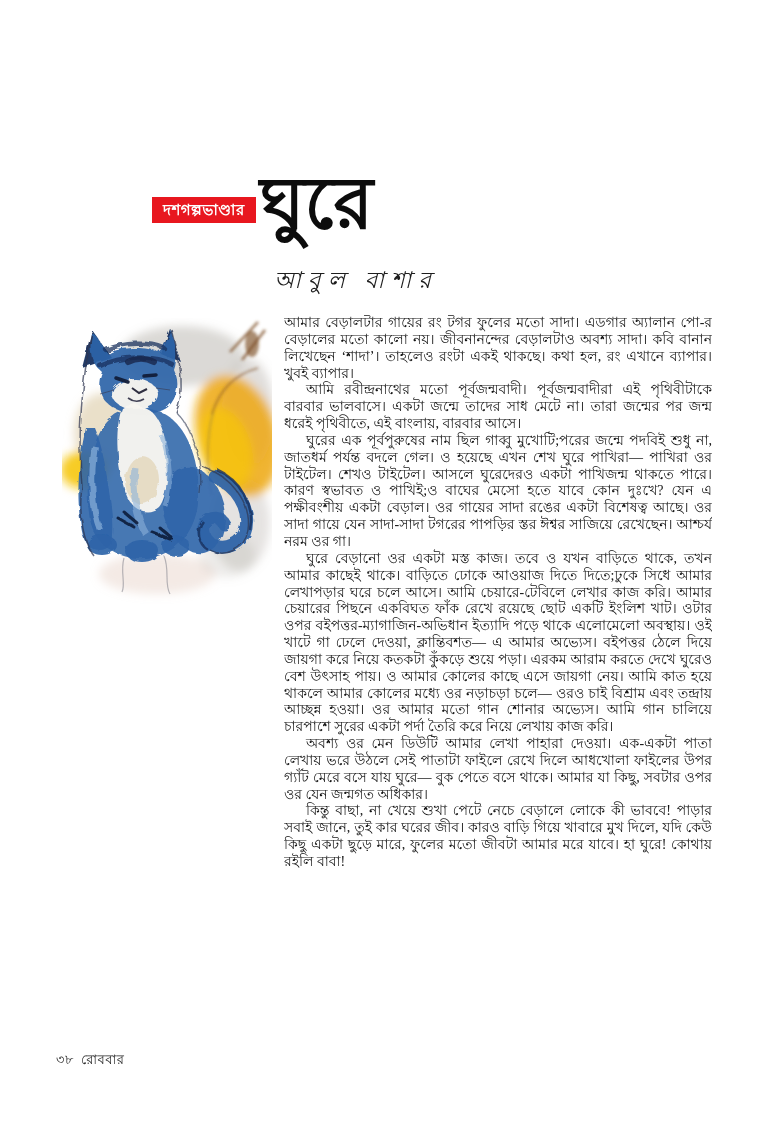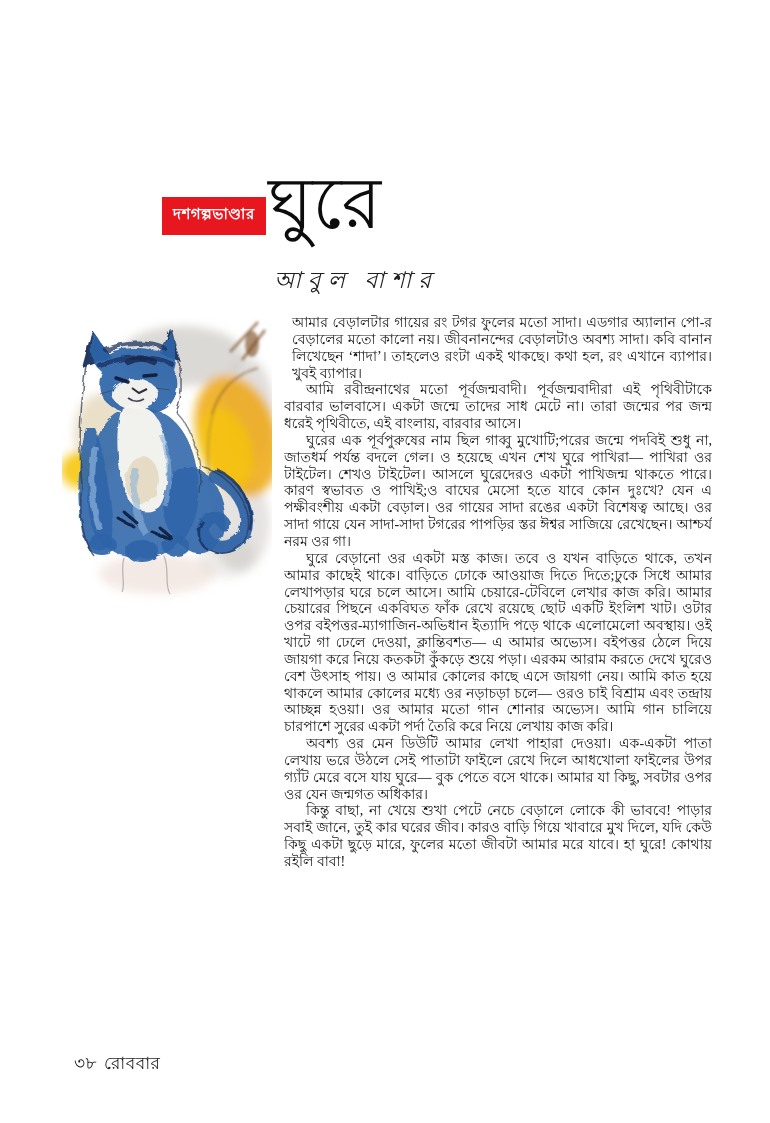--- a/index.html
+++ b/index.html
@@ -5,50 +5,50 @@
   html,body{margin:0;padding:0;background:#ffffff;}
   #page{
     position:relative;
     width:770px;height:1123px;
     background:#ffffff;
     overflow:hidden;
     font-family:"Liberation Serif","DejaVu Serif",serif;
     color:var(--body-text,#141414);
   }
   .section-label{
-    position:absolute;left:162px;top:197px;
+    position:absolute;left:152px;top:197px;
     background:var(--accent-red,#e8171f);
     color:var(--label-text,#ffffff);
-    font-family:Liberation Mono, monospace;
+    font-family:Liberation Sans, sans-serif;
     font-weight:bold;font-size:15px;line-height:20px;
-    padding:9px 11px;letter-spacing:.5px;white-space:nowrap;
+    padding:3px 11px;letter-spacing:.5px;white-space:nowrap;
   }
   .story-title{
-    position:absolute;left:268px;top:163px;
-    font-size:72px;font-weight:normal;line-height:1.15;
+    position:absolute;left:260px;top:163px;
+    font-size:72px;font-weight:bold;line-height:1.15;
     color:#0c0c0c;white-space:nowrap;
   }
   .author-name{
     position:absolute;left:274px;top:262px;
     font-size:23px;letter-spacing:7px;color:#1d1d1d;white-space:nowrap;font-style:italic;
   }
   .illustration{
     position:absolute;left:62px;top:318px;width:210px;height:290px;
   }
   .story-body{
     position:absolute;left:284px;top:315px;width:428px;height:726px;
     overflow:hidden;
     font-size:14px;line-height:16.85px;text-align:justify;
     color:var(--body-text,#141414);
   }
   .story-body p{margin:0;padding:0;text-indent:22px;}
-  .story-body p:first-child{text-indent:0;margin-left:8px;}
+  .story-body p:first-child{text-indent:0;}
   .page-footer{
-    position:absolute;left:74px;top:1050px;
-    font-size:17px;color:#1a1a1a;letter-spacing:.5px;white-space:nowrap;
+    position:absolute;left:56px;top:1050px;
+    font-size:13px;color:#1a1a1a;letter-spacing:.5px;white-space:nowrap;
   }
   .page-footer .mag{margin-left:7px;}
 </style>
 </head>
 <body>
 
 <div id="page">
 
   <div class="section-label">দশগল্পভাণ্ডার</div>
 

